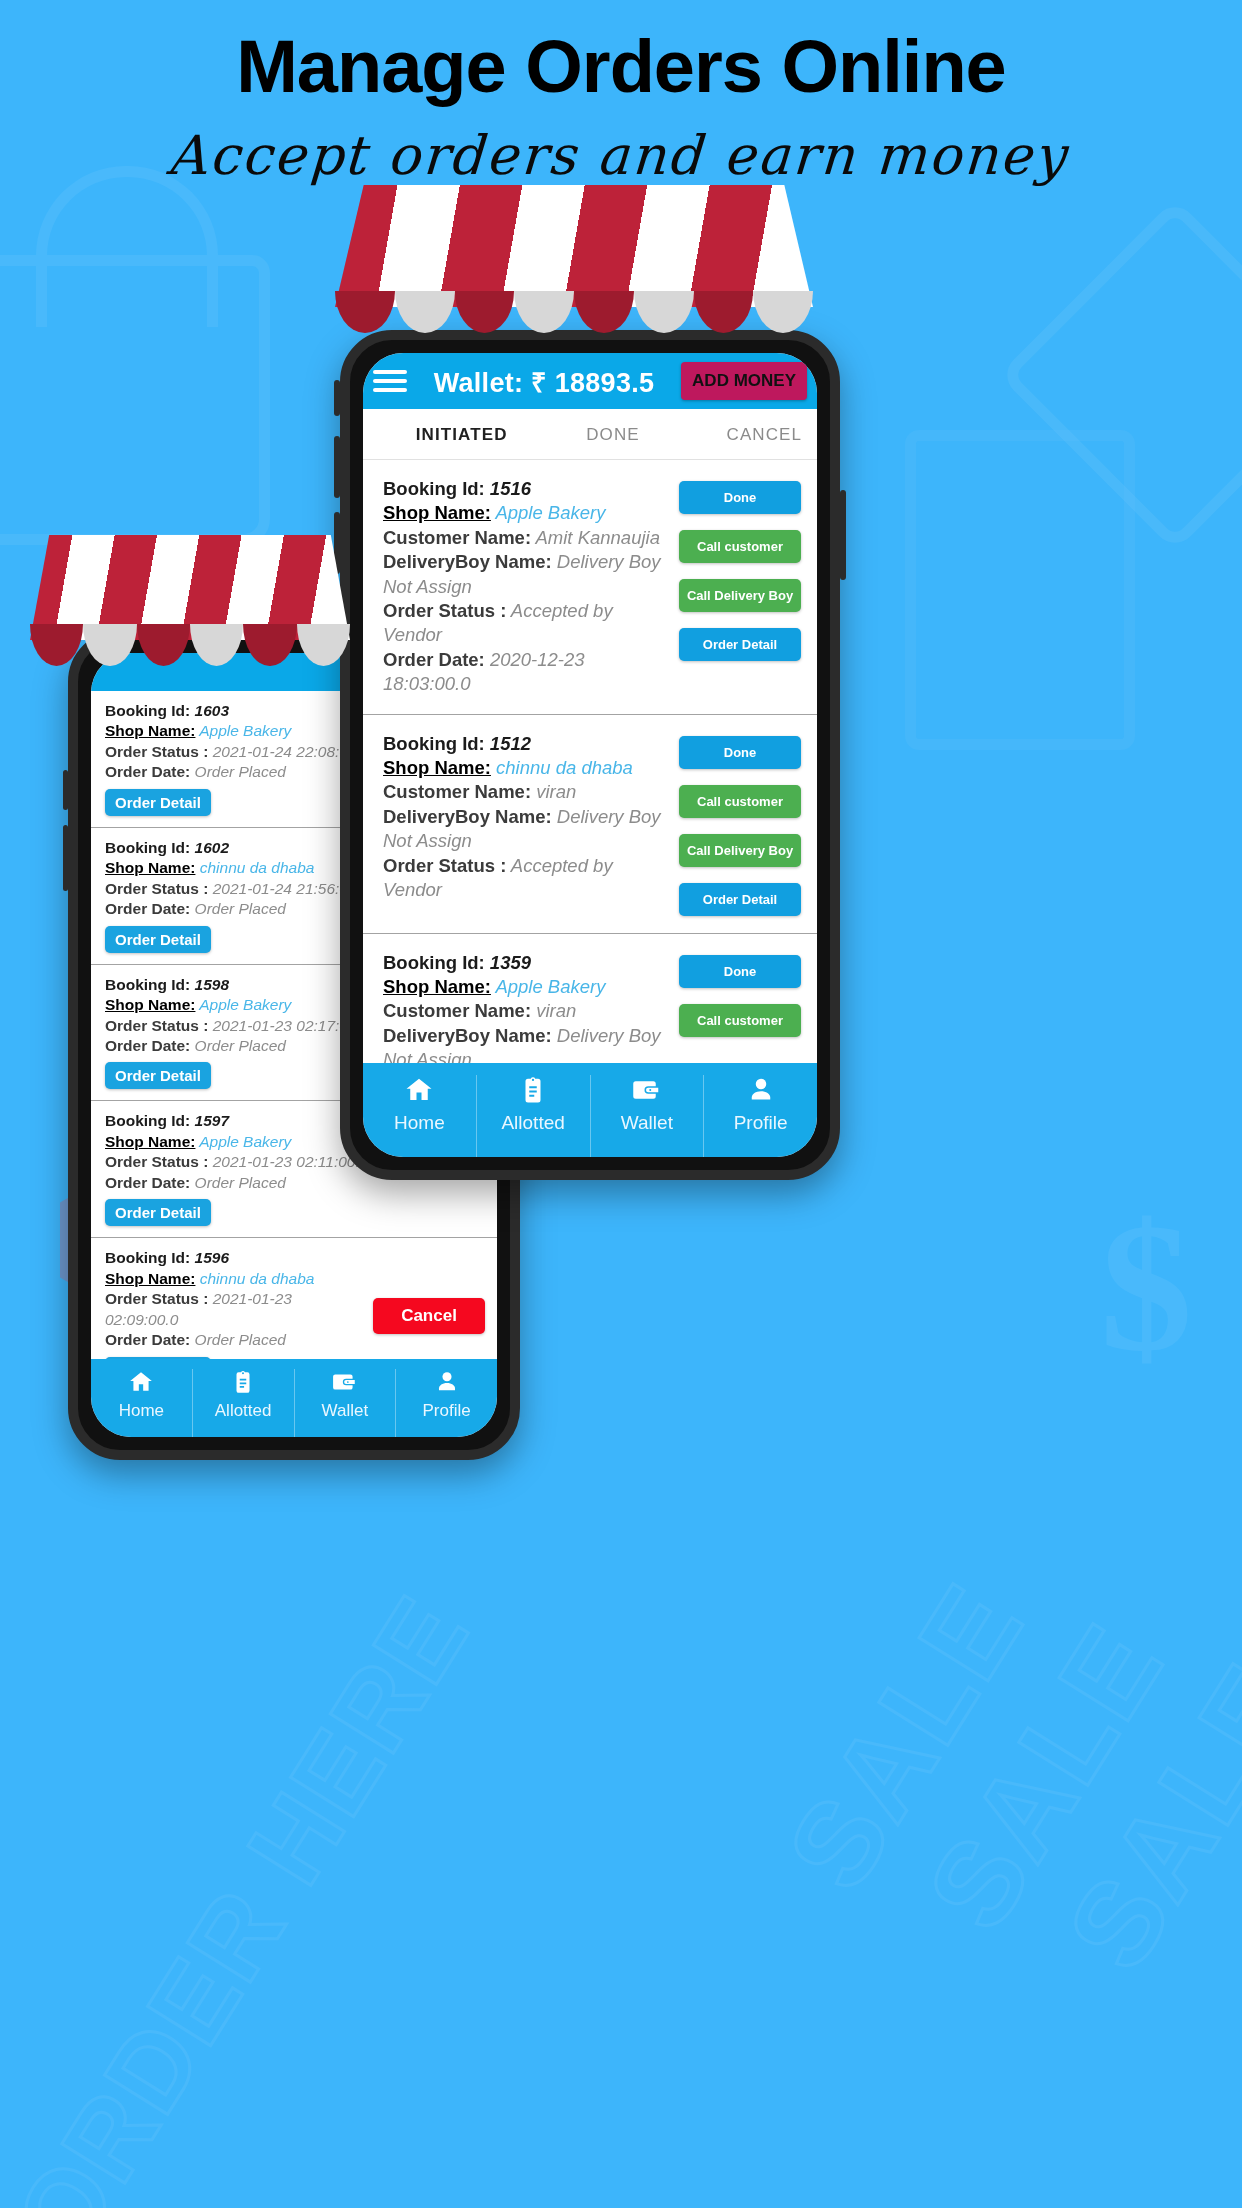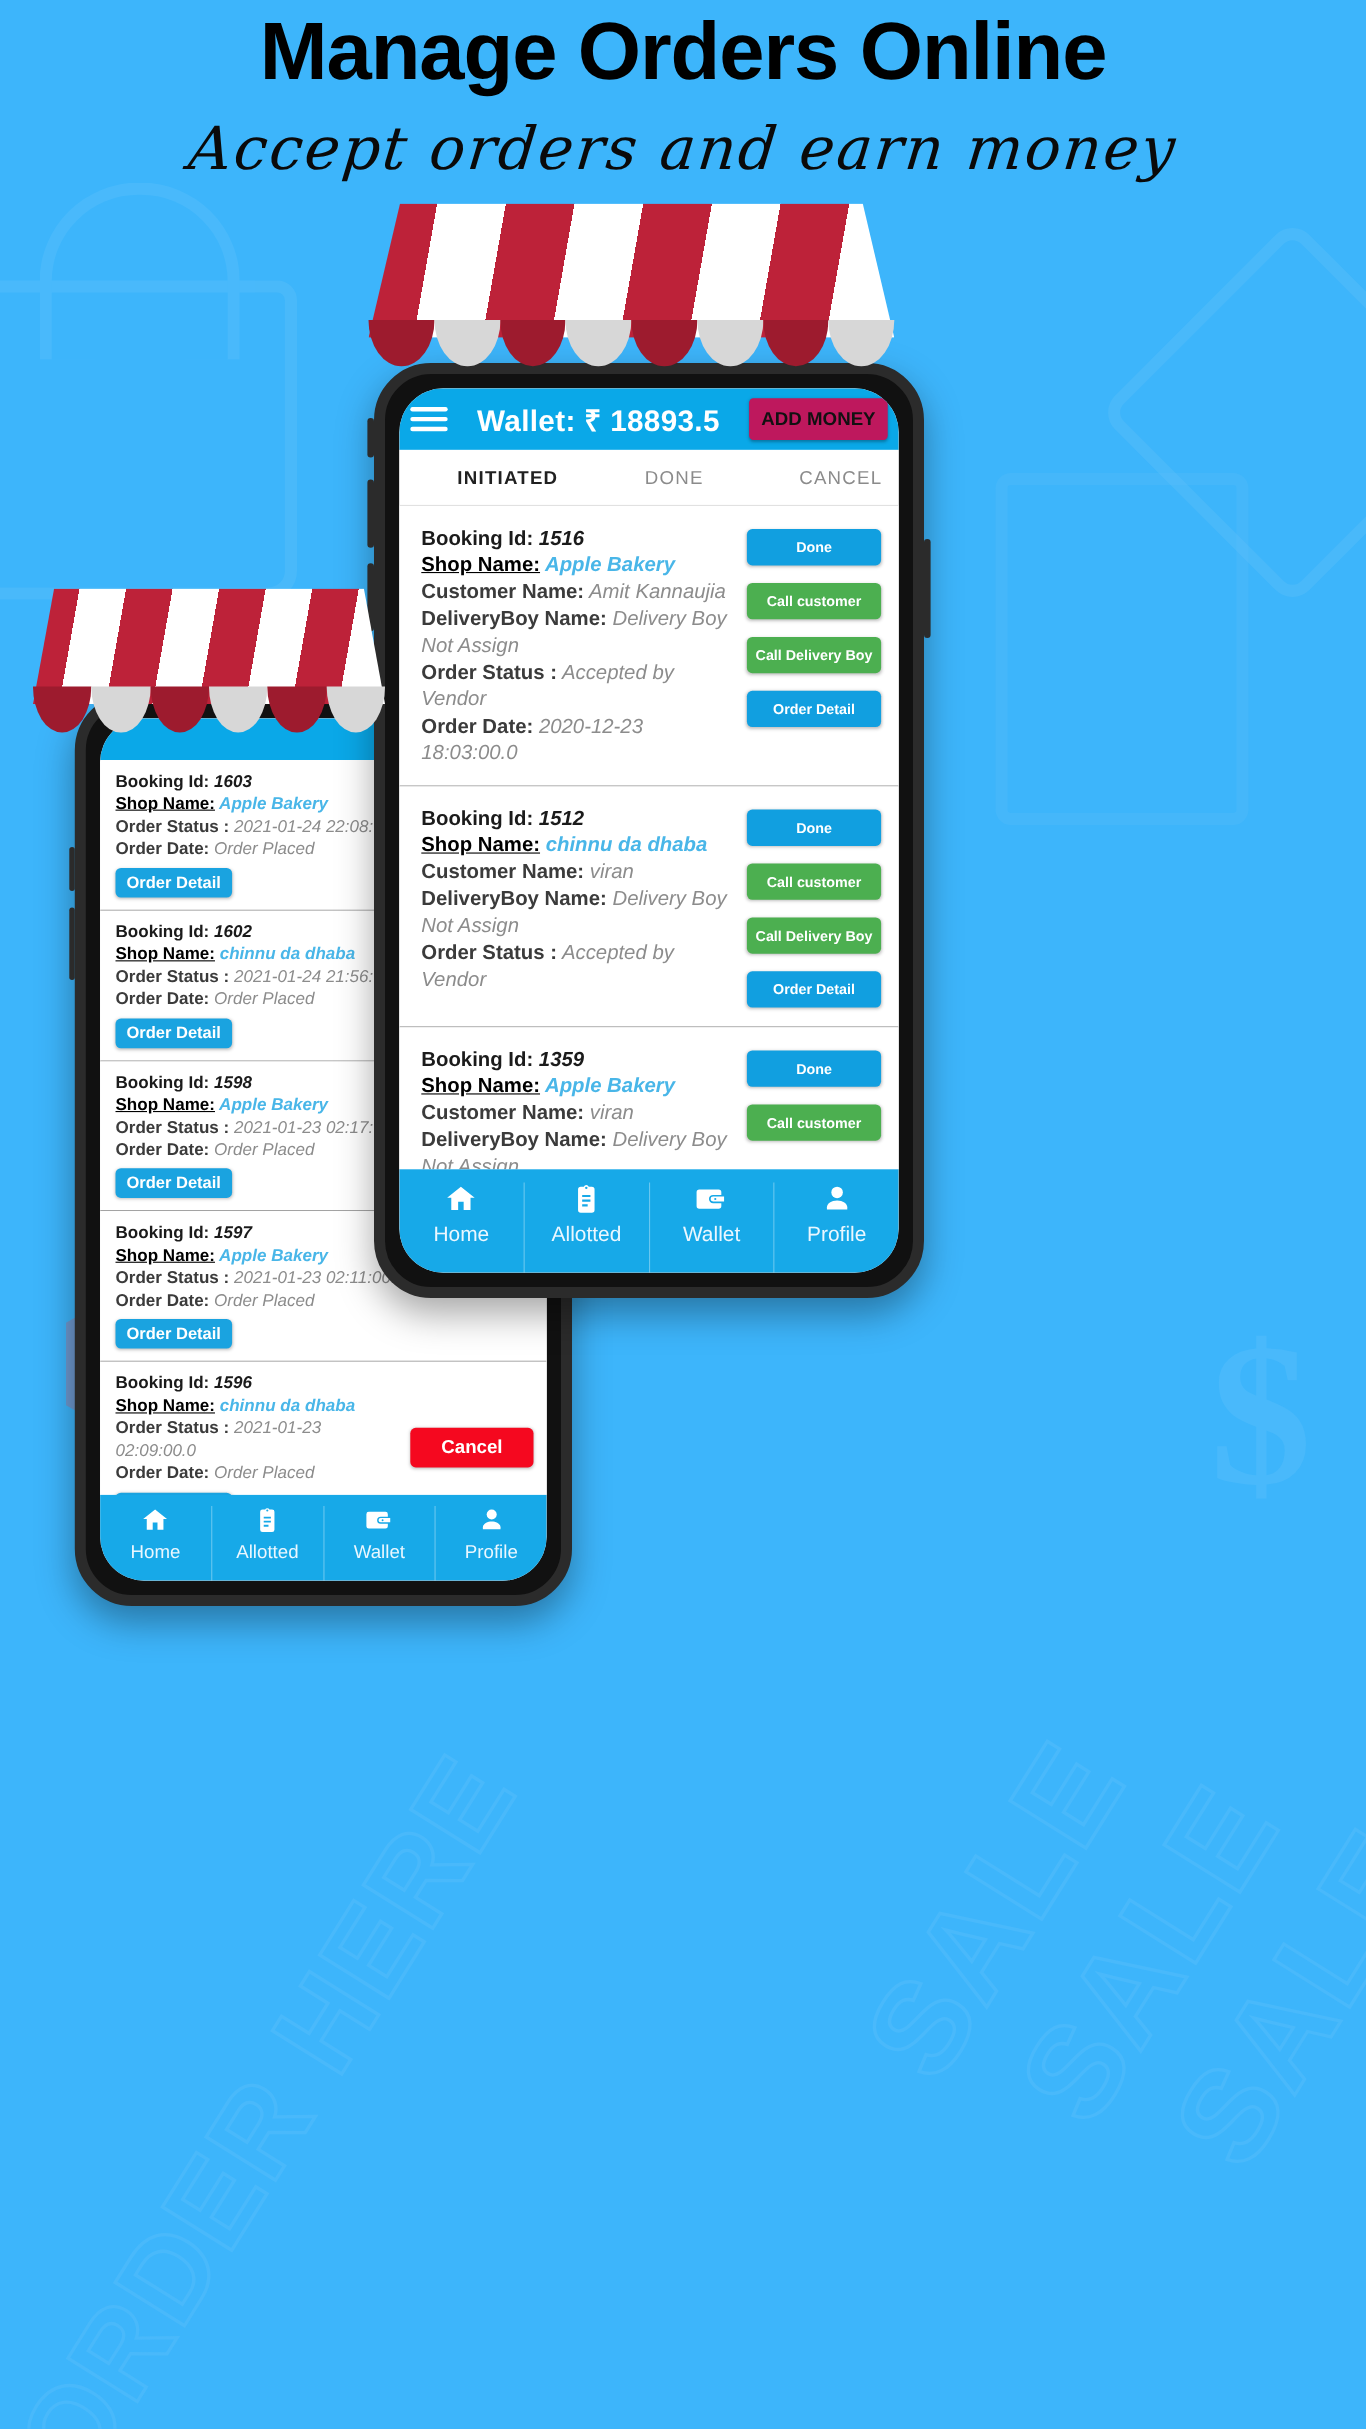--- a/index.html
+++ b/index.html
@@ -57,21 +57,21 @@
   .wm-sale.s2 { left: 900px;  top: 1880px; }
   .wm-sale.s3 { left: 1040px; top: 1920px; }
   .wm-order {
     left: -10px; top: 2210px; color: transparent;
     -webkit-text-stroke: 3px #7fcdfc; font-size: 108px; font-weight: 800;
     transform: rotate(-58deg); transform-origin: left top; letter-spacing: 3px;
   }
 
   
   .headline {
-    position: absolute; top: 8px; left: 0; right: 0; text-align: center;
+    position: absolute; top: 28px; left: 0; right: 0; text-align: center;
     z-index: 5;
   }
   .headline h1 {
     font-size: 74px; font-weight: 800; color: #000;
     letter-spacing: -1px; line-height: 1.05;
     font-family: "Liberation Sans", sans-serif;
   }
   .headline h2 {
     margin-top: 18px; font-size: 54px; color: #0a0a0a; font-weight: 400;
     font-style: italic; font-family: "DejaVu Serif", serif;
@@ -137,21 +137,21 @@
   .order-card {
     display: flex; background: #fff; border-bottom: 1px solid #a3a3a3;
   }
   .order-info { flex: 1; }
   .line { color: #5a5a5a; line-height: 1.32; }
   .line b { color: #3b3b3b; font-weight: 700; }
   .line .val { font-style: italic; color: #8c8c8c; }
   .line.bid b { color: #1b1b1b; }
   .line.bid .val { color: #1b1b1b; font-weight: 700; font-style: italic; }
   .line.shop b { color: #000000; text-decoration: underline; }
-  .line.shop .val { color: #49b6e8; font-style: italic; font-weight: bold; }
+  .line.shop .val { color: #49b6e8; font-style: italic; }
 
   .order-actions { display: flex; flex-direction: column; align-items: stretch; }
   .abtn {
     color: #fff; text-align: center; border-radius: 5px; font-weight: 700;
     box-shadow: 0 1px 3px rgba(0,0,0,.25); white-space: nowrap;
   }
   .abtn.blue { background: #119fe0; }
   .abtn.green { background: #4caf50; }
   .abtn.red { background: #f5081f; }
 

